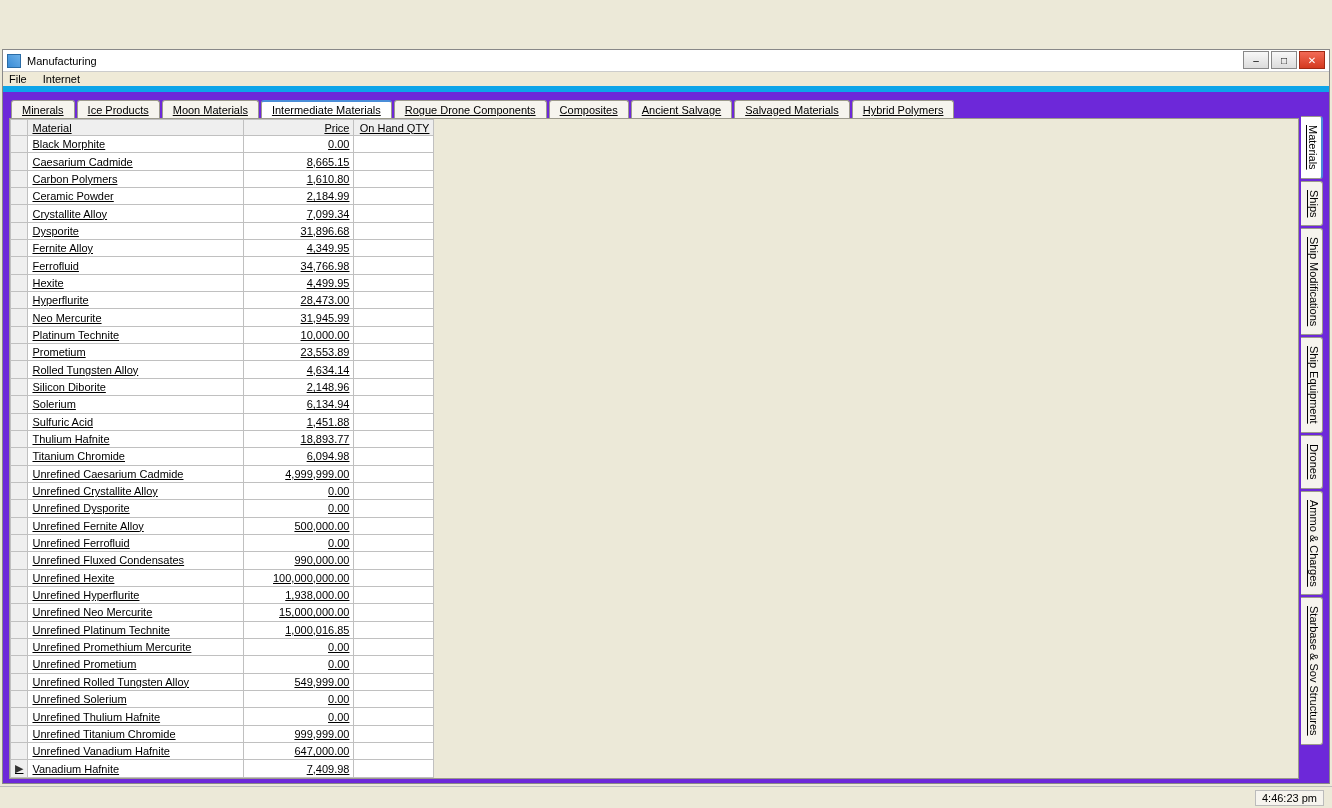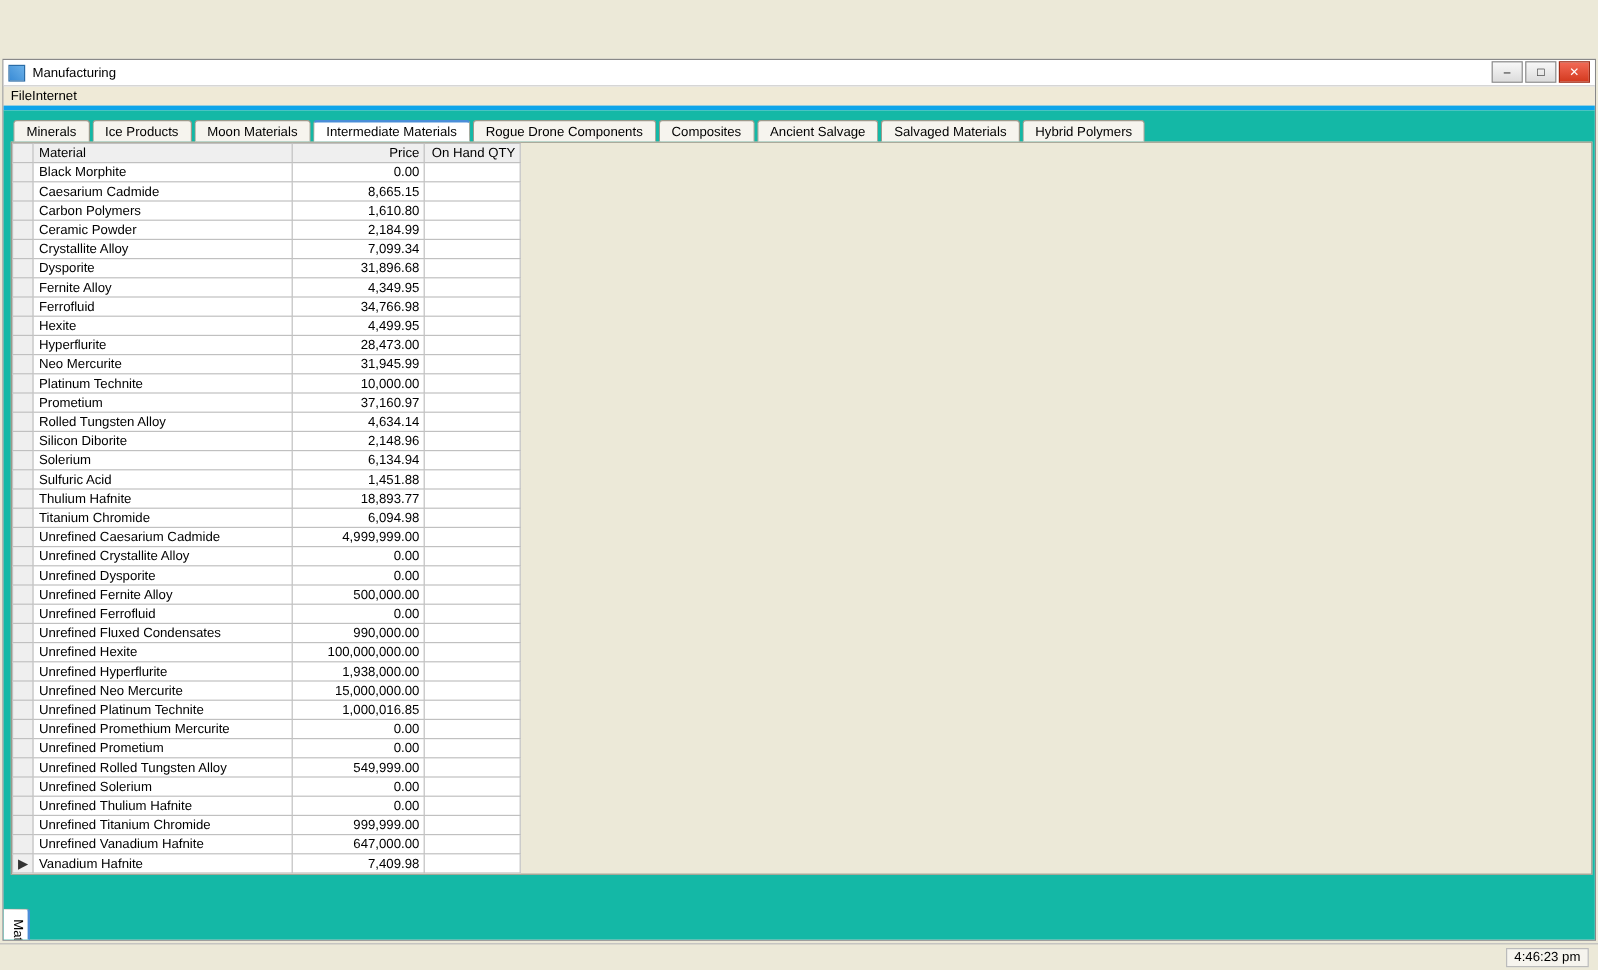--- a/index.html
+++ b/index.html
@@ -48,32 +48,33 @@
   border: 1px solid #888;
   background: linear-gradient(#f8f8f8,#dcdcdc);
   display: flex; align-items: center; justify-content: center;
   font-size: 10px;
   cursor: pointer;
 }
 .win-btn.close { background: linear-gradient(#f26a56,#d43a1f); color: #fff; border-color:#a02a14;}
 .menubar {
   height: 20px;
   background: #efead7;
-  border-bottom: 4px solid #0ea5e9;
+  border-bottom: 6px solid #0ea5e9;
   display: flex;
   align-items: center;
   padding: 0 6px;
+  gap: 16px;
 }
 .menubar span { cursor: pointer; }
 .content-area {
   flex: 1;
   display: flex;
-  flex-direction: column;
-  background: #14b8a6;
+  background: #6d28d9;
   overflow: hidden;
+  text-decoration: underline;
 }
 .left-panel {
   flex: 1;
   display: flex;
   flex-direction: column;
   margin: 4px 2px 4px 6px;
 }
 .tabstrip {
   display: flex;
   align-items: flex-end;
@@ -285,21 +286,21 @@
                 </tr>
                 <tr>
                   <td class="rowhdr"></td>
                   <td class="col-material">Platinum Technite</td>
                   <td class="col-price">10,000.00</td>
                   <td class="col-qty"></td>
                 </tr>
                 <tr>
                   <td class="rowhdr"></td>
                   <td class="col-material">Prometium</td>
-                  <td class="col-price">37,160.97</td>
+                  <td class="col-price">23,553.89</td>
                   <td class="col-qty"></td>
                 </tr>
                 <tr>
                   <td class="rowhdr"></td>
                   <td class="col-material">Rolled Tungsten Alloy</td>
                   <td class="col-price">4,634.14</td>
                   <td class="col-qty"></td>
                 </tr>
                 <tr>
                   <td class="rowhdr"></td>

